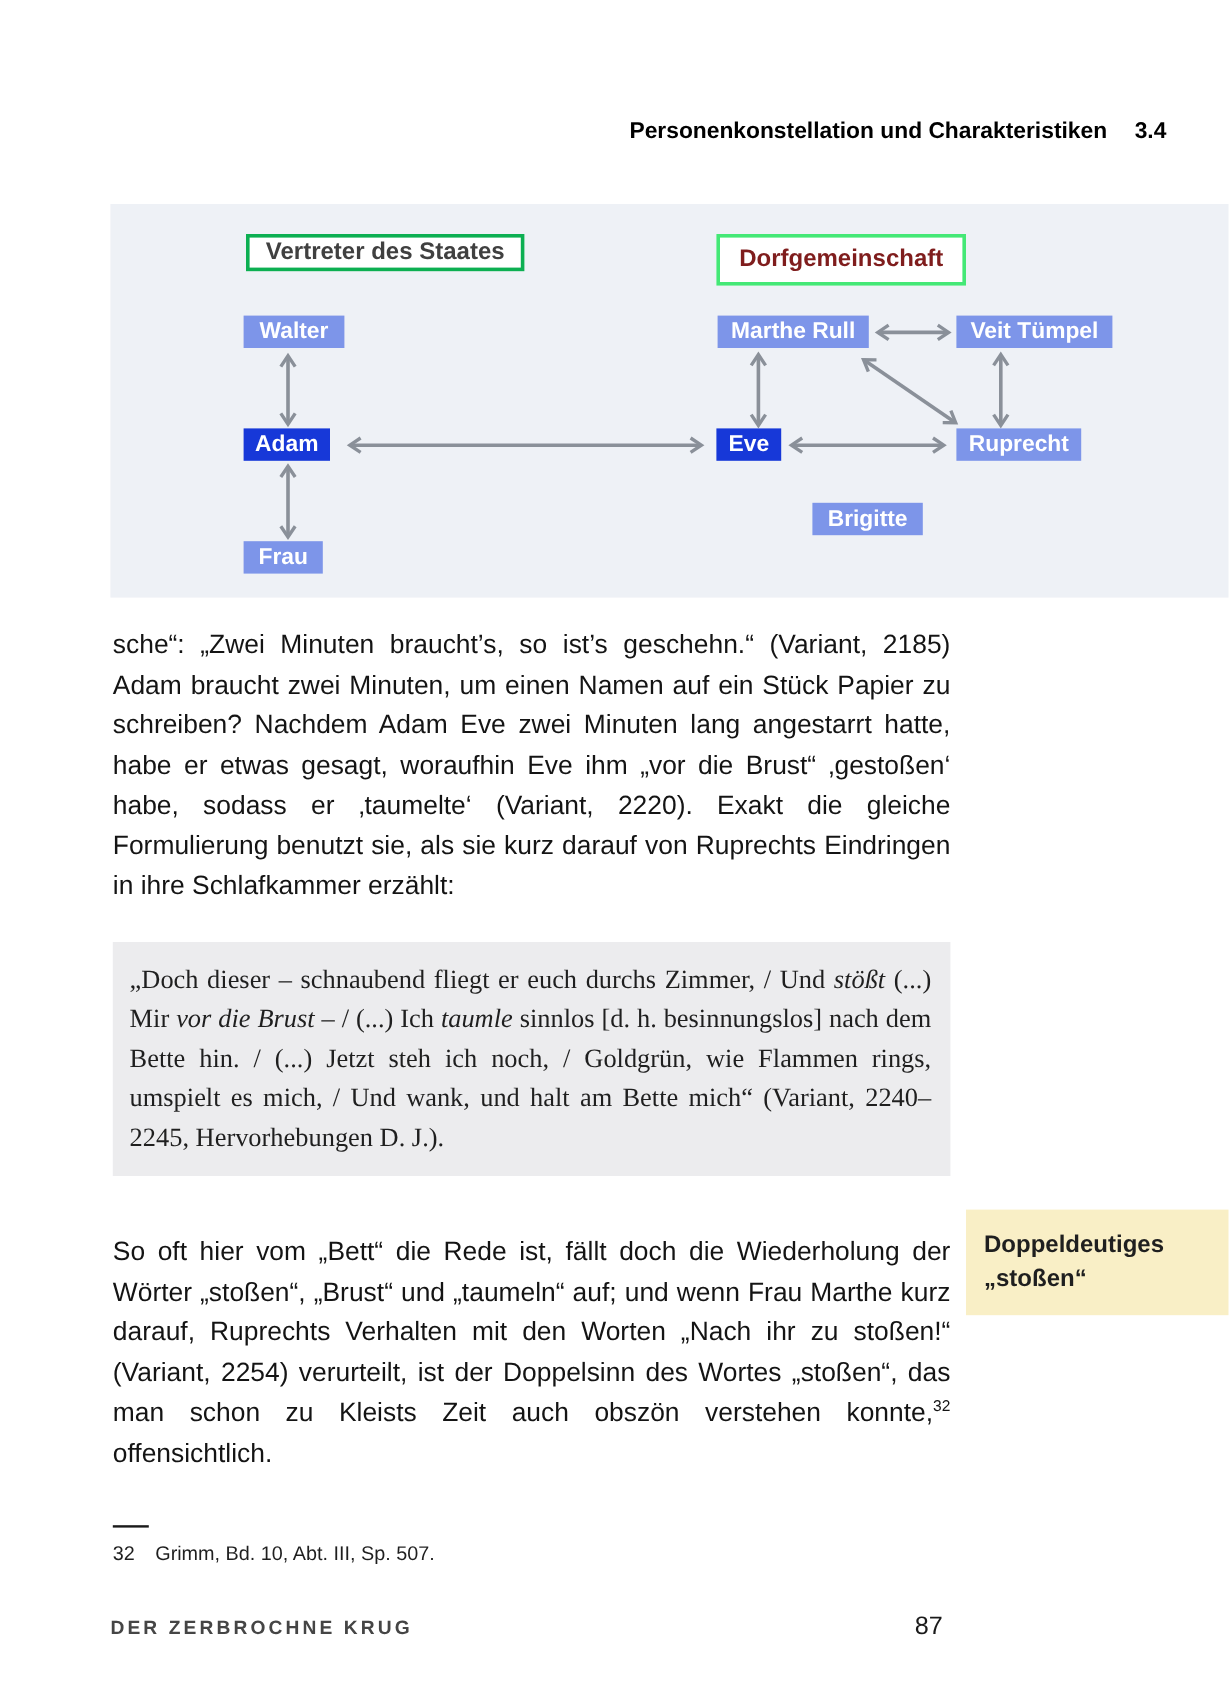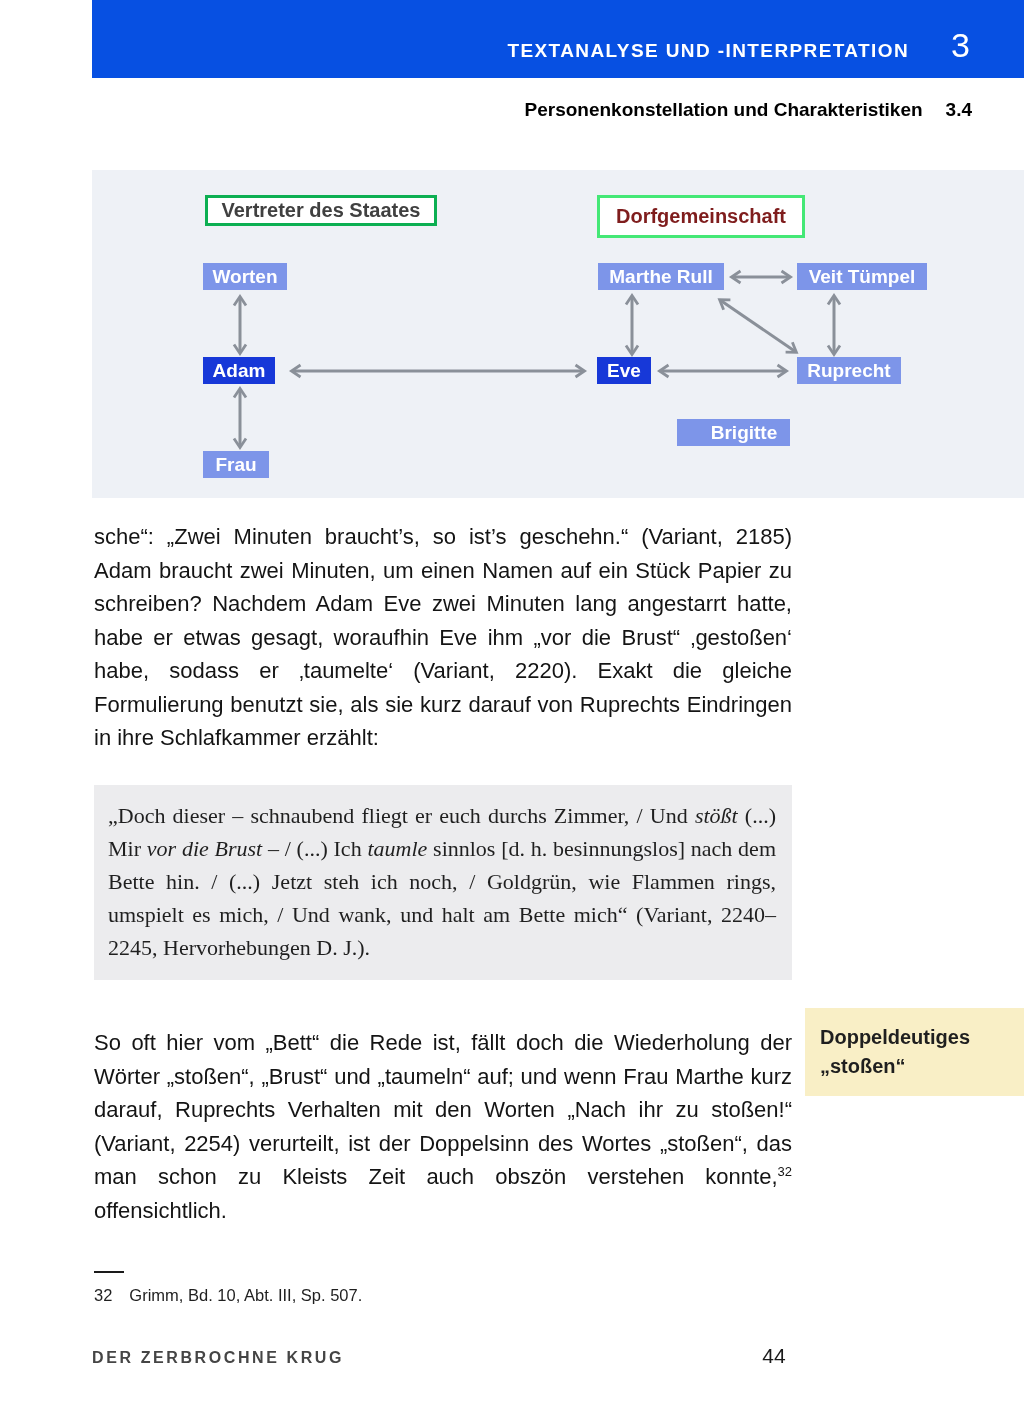--- a/index.html
+++ b/index.html
@@ -24,21 +24,21 @@
   .group-state{left:113px;top:25px;width:232px;height:31px;border-color:#0caf52;color:#404040;}
   .group-village{left:505px;top:25px;width:208px;height:43px;border-color:#44e876;color:#7f1d1d;}
   .person{position:absolute;height:27px;display:flex;align-items:center;justify-content:center;
         color:#fff;font-size:19px;font-weight:bold;background:#7d95e9;}
   .p-walter{left:111px;top:93px;width:84px;}
   .p-marthe{left:506px;top:93px;width:126px;}
   .p-veit{left:705px;top:93px;width:130px;}
   .p-adam{left:111px;top:187px;width:72px;background:#1738d8;}
   .p-eve{left:505px;top:187px;width:54px;background:#1738d8;}
   .p-ruprecht{left:705px;top:187px;width:104px;}
-  .p-brigitte{left:585px;top:249px;width:92px;padding-left:21px;}
+  .p-brigitte{left:585px;top:249px;width:92px;}
   .p-licht{left:111px;top:281px;width:66px;}
 
   
   .para{position:absolute;left:94px;width:698px;margin:0;font-size:22px;line-height:33.5px;
         text-align:justify;color:#141414;}
   .para-1{top:520px;}
   .para-2{top:1026px;}
   .para sup{font-size:13px;line-height:0;}
 
   
@@ -59,24 +59,20 @@
   
   .footer-title{position:absolute;left:92px;top:1349px;font-size:16px;letter-spacing:2.6px;
         color:#454545;font-weight:bold;}
   .page-num{position:absolute;left:752px;top:1344px;width:44px;text-align:center;font-size:21px;color:#1a1a1a;}
 </style>
 </head>
 <body>
 
 <div class="page">
 
-  <header class="chapter-bar">
-    <span class="chapter-title">TEXTANALYSE UND -INTERPRETATION</span>
-    <span class="chapter-number">3</span>
-  </header>
 
   <div class="section-row">
     <span>Personenkonstellation und Charakteristiken</span>
     <span>3.4</span>
   </div>
 
   <section class="diagram">
     <svg class="arrows" width="932" height="328" viewBox="0 0 932 328">
       <defs>
         <marker id="arr" markerWidth="18" markerHeight="18" refX="11.5" refY="8" orient="auto-start-reverse" markerUnits="userSpaceOnUse">
@@ -91,21 +87,21 @@
         <line x1="540" y1="126" x2="540" y2="184" marker-start="url(#arr)" marker-end="url(#arr)"></line>
         <line x1="742" y1="126" x2="742" y2="184" marker-start="url(#arr)" marker-end="url(#arr)"></line>
         <line x1="640" y1="107" x2="698" y2="107" marker-start="url(#arr)" marker-end="url(#arr)"></line>
         <line x1="628" y1="130" x2="704" y2="182" marker-start="url(#arr)" marker-end="url(#arr)"></line>
       </g>
     </svg>
 
     <div class="group-box group-state">Vertreter des Staates</div>
     <div class="group-box group-village">Dorfgemeinschaft</div>
 
-    <div class="person p-walter">Worten</div>
+    <div class="person p-walter">Walter</div>
     <div class="person p-marthe">Marthe Rull</div>
     <div class="person p-veit">Veit Tümpel</div>
     <div class="person p-adam">Adam</div>
     <div class="person p-eve">Eve</div>
     <div class="person p-ruprecht">Ruprecht</div>
     <div class="person p-brigitte">Brigitte</div>
     <div class="person p-licht">Frau</div>
   </section>
 
   <p class="para para-1">sche“: „Zwei Minuten braucht’s, so ist’s geschehn.“ (Variant, 2185) Adam braucht zwei Minuten, um einen Namen auf ein Stück Papier zu schreiben? Nachdem Adam Eve zwei Minuten lang angestarrt hatte, habe er etwas gesagt, woraufhin Eve ihm „vor die Brust“ ‚gestoßen‘ habe, sodass er ‚taumelte‘ (Variant, 2220). Exakt die gleiche Formulierung benutzt sie, als sie kurz darauf von Ruprechts Eindringen in ihre Schlafkammer erzählt:</p>
@@ -119,15 +115,15 @@
     <span class="note-line">„stoßen“</span>
   </aside>
 
   <div class="fn-rule"></div>
   <div class="footnote">
     <span>32</span>
     <span>Grimm, Bd. 10, Abt. III, Sp. 507.</span>
   </div>
 
   <div class="footer-title">DER ZERBROCHNE KRUG</div>
-  <div class="page-num">44</div>
+  <div class="page-num">87</div>
 
 </div>
 
 </body></html>

